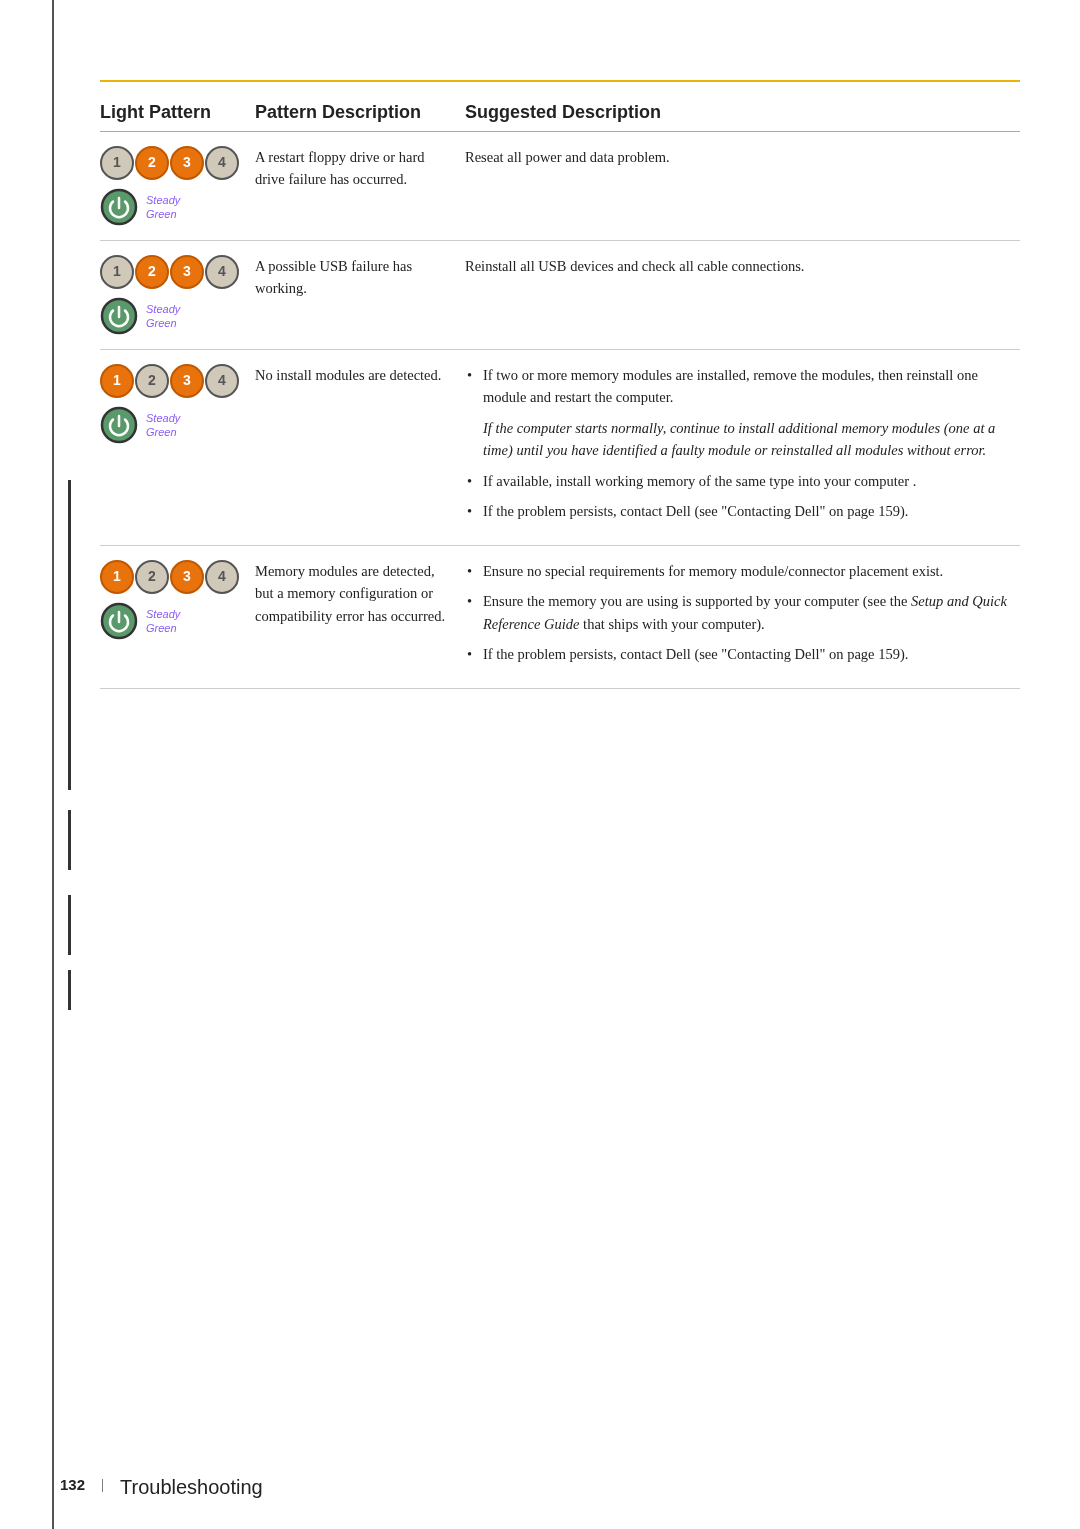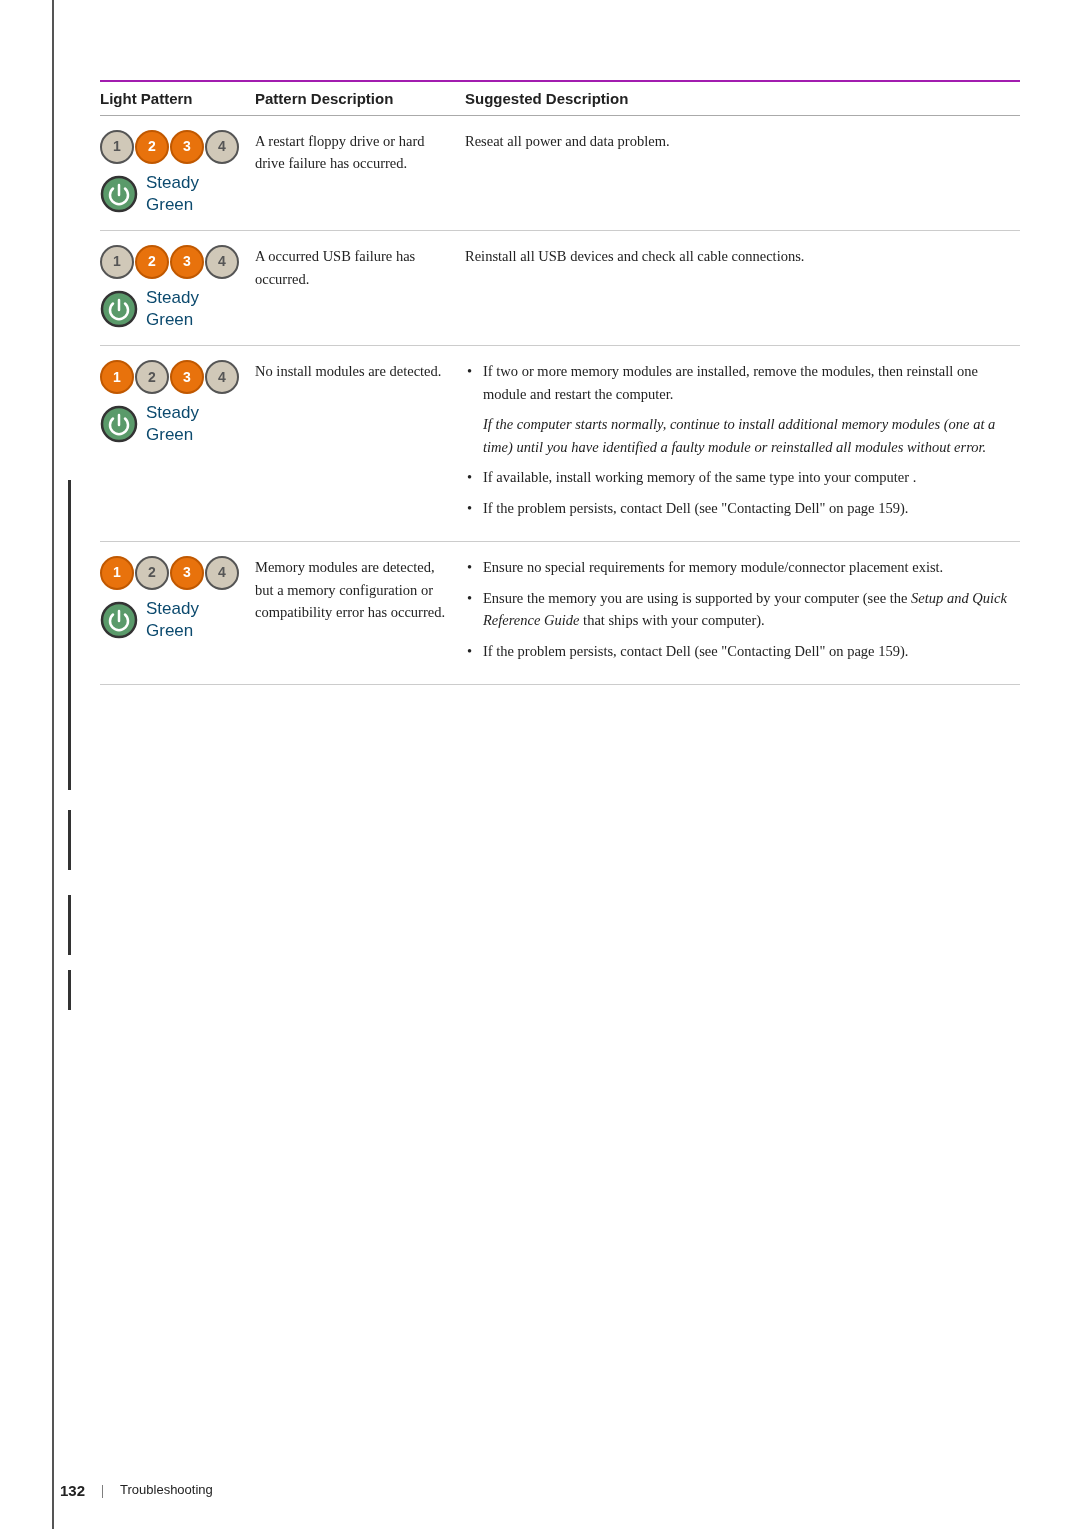--- a/index.html
+++ b/index.html
@@ -32,24 +32,24 @@
     
     table {
       width: 100%;
       border-collapse: collapse;
       margin-bottom: 30px;
     }
 
     thead tr th {
       font-family: Arial, Helvetica, sans-serif;
       font-weight: bold;
-      font-size: 15px;
-      padding: 8px 10px 8px 0;
+      font-size: 18px;
+      padding: 20px 10px 8px 0;
       text-align: left;
-      border-top: 2px solid #a21caf;
+      border-top: 2px solid #eab308;
       border-bottom: 1px solid #aaa;
     }
 
     tbody tr td {
       padding: 14px 10px 14px 0;
       vertical-align: top;
       border-bottom: 1px solid #ccc;
       font-size: 14.5px;
       line-height: 1.55;
     }
@@ -105,23 +105,24 @@
     }
 
     
     .power-icon-svg {
       width: 38px;
       height: 38px;
     }
 
     .steady-label {
       font-family: Arial, Helvetica, sans-serif;
-      font-size: 17px;
+      font-size: 11px;
       line-height: 1.3;
-      color: #0c4a6e;
+      color: #8b5cf6;
+      font-style: italic;
     }
 
     
     ul.resolution-list {
       list-style: none;
       padding: 0;
       margin: 0;
     }
 
     ul.resolution-list li {
@@ -159,21 +160,21 @@
     }
 
     .footer-separator {
       color: #555;
       margin-right: 16px;
       font-size: 15px;
     }
 
     .footer-title {
       font-family: Arial, Helvetica, sans-serif;
-      font-size: 13px;
+      font-size: 20px;
     }
 
     
     .side-mark {
       position: absolute;
       left: 68px;
       width: 3px;
       background: #333;
     }
 
@@ -245,21 +246,21 @@
           <div class="power-indicator">
             <svg class="power-icon-svg" viewBox="0 0 38 38">
               <circle cx="19" cy="19" r="17" fill="#5a9a6a" stroke="#333" stroke-width="2.5"></circle>
               <path d="M19 10 L19 20" stroke="white" stroke-width="2.5" stroke-linecap="round"></path>
               <path d="M13 13.5 A9 9 0 1 0 25 13.5" fill="none" stroke="white" stroke-width="2.5" stroke-linecap="round"></path>
             </svg>
             <span class="steady-label">Steady<br>Green</span>
           </div>
         </td>
         <td class="col-problem">
-          <p>A occurred USB failure has occurred.</p>
+          <p>A possible USB failure has working.</p>
         </td>
         <td class="col-resolution">
           <p class="resolution-plain">Reinstall all USB devices and check all cable connections.</p>
         </td>
       </tr>
 
       <tr>
         <td class="col-light">
           <div class="led-row">
             <div class="led led-orange">1</div>

